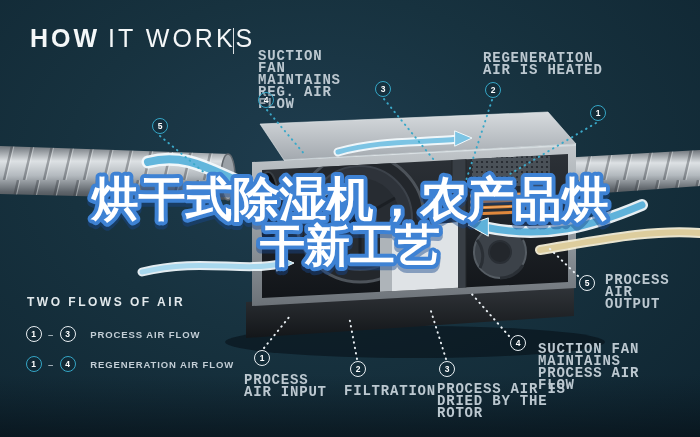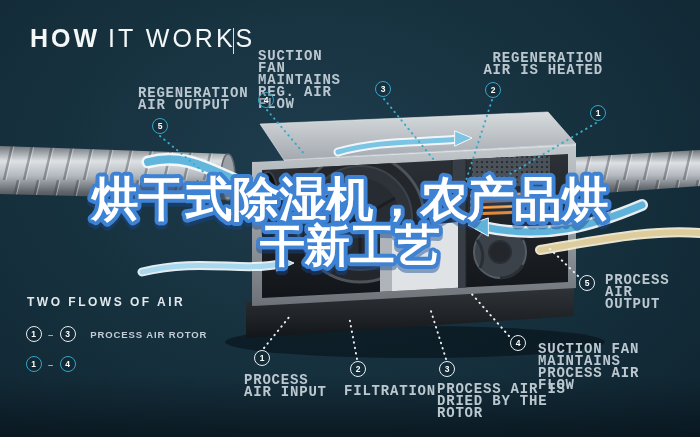--- a/index.html
+++ b/index.html
@@ -195,35 +195,34 @@
   <svg class="overlay-svg" width="700" height="437" viewBox="0 0 700 437">
     <text class="ov1" x="350" y="215">烘干式除湿机，农产品烘</text>
     <text class="ov2" x="350" y="261">干新工艺</text>
   </svg>
 
   <div class="title">
     <span class="bold">HOW</span><span class="light">IT WORKS</span>
   </div>
   <div class="title-divider"></div>
 
-  <div class="clabel" style="left:138px;top:87px;width:100px;">REGENERATION AIR OUTPUT</div>
   <div class="marker regen" style="left:152px;top:118px;">
       <span>5</span>
     </div>
 
   <div class="clabel" style="left:258px;top:50px;width:90px;">SUCTION FAN MAINTAINS REG. AIR FLOW</div>
   <div class="marker regen" style="left:258px;top:92px;">
       <span>4</span>
     </div>
 
   <div class="marker regen" style="left:375px;top:81px;">
       <span>3</span>
     </div>
 
-  <div class="clabel" style="left:483px;top:52px;width:120px;text-align:right;">REGENERATION AIR IS HEATED</div>
+  <div class="clabel" style="left:483px;top:52px;width:120px;">REGENERATION AIR IS HEATED</div>
   <div class="marker regen" style="left:485px;top:82px;">
       <span>2</span>
     </div>
 
   <div class="marker regen" style="left:590px;top:105px;">
       <span>1</span>
     </div>
 
   <div class="marker process" style="left:254px;top:350px;">
       <span>1</span>
@@ -252,25 +251,26 @@
 
   <div class="legend-heading">TWO FLOWS OF AIR</div>
   <div class="legend-row" style="left:26px;top:326px;">
     <span class="marker process">
         <span>1</span>
       </span>
     <span class="dash">–</span>
     <span class="marker process">
         <span>3</span>
       </span>
-    <span class="llabel">PROCESS AIR ROTOR</span>
+    <span class="llabel">PROCESS AIR FLOW</span>
   </div>
   <div class="legend-row" style="left:26px;top:356px;">
     <span class="marker regen">
         <span>1</span>
       </span>
     <span class="dash">–</span>
     <span class="marker regen">
         <span>4</span>
       </span>
+    <span class="llabel">REGENERATION AIR FLOW</span>
   </div>
 
 </div>
 
 </body></html>

